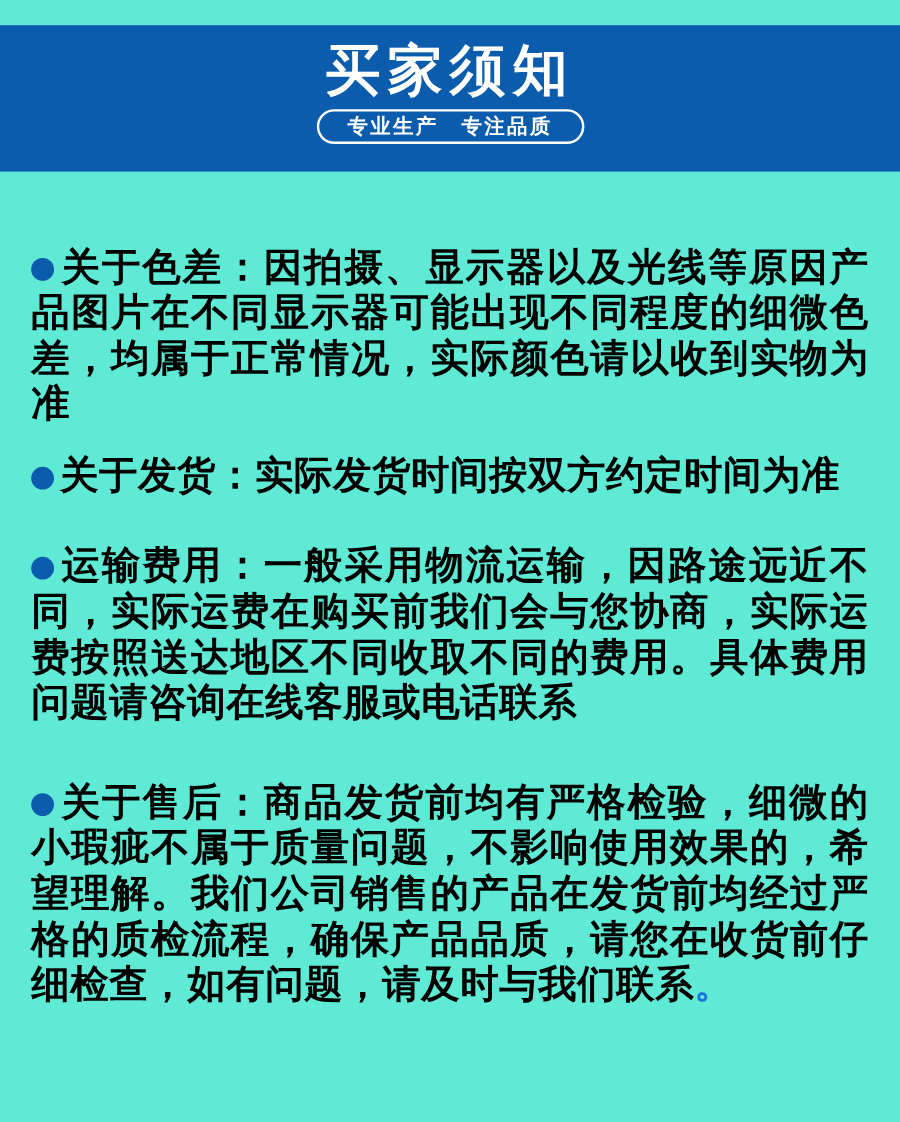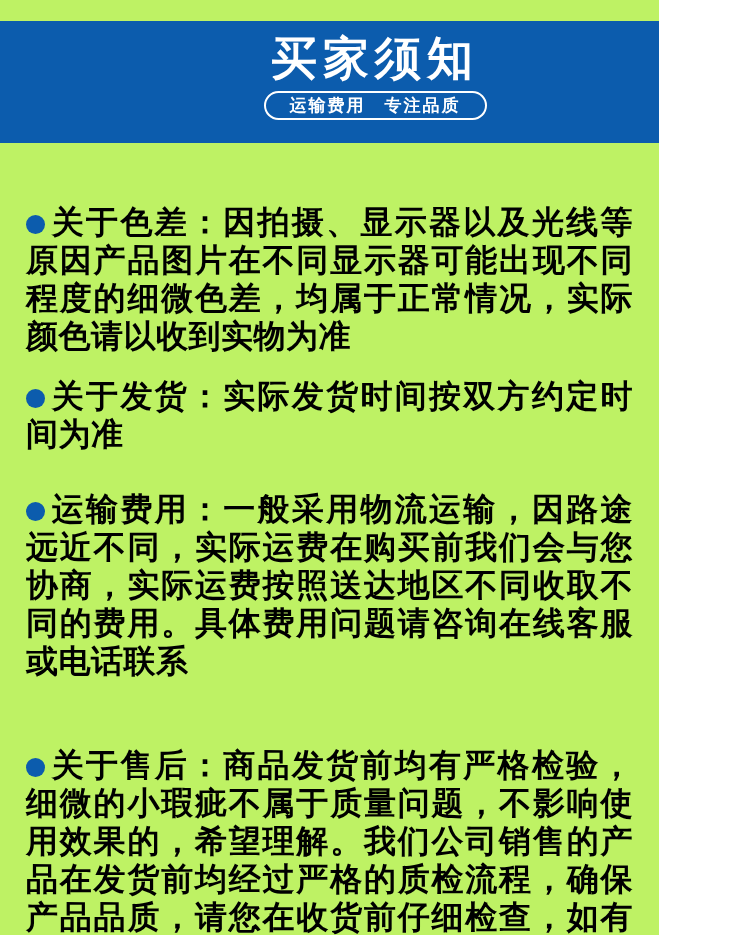--- a/index.html
+++ b/index.html
@@ -3,23 +3,23 @@
 <meta charset="utf-8">
 <style>
   * { margin: 0; padding: 0; box-sizing: border-box; }
   html, body { background: #ffffff; }
   body {
     font-family: "Liberation Sans", "DejaVu Sans", sans-serif;
     width: 750px;
   }
   .page {
     position: relative;
-    width: 659px;
+    width: 750px;
     height: 935px;
-    background: #bef264;
+    background: #5eead4;
     overflow: hidden;
   }
   
   .banner {
     margin-top: 21px;
     width: 750px;
     height: 122px;
     background: var(--accent, #0C5CAD);
     display: flex;
     flex-direction: column;
@@ -65,32 +65,32 @@
     width: 19px;
     height: 19px;
     border-radius: 50%;
     background: var(--accent, #0C5CAD);
     margin-right: 5px;
     vertical-align: -1px;
   }
   .gap-a { margin-bottom: 22px; }
   .gap-b { margin-bottom: 14px; }
   .gap-c { margin-bottom: 37px; }
-  .gap-d { margin-bottom: 66px; }
+  .gap-d { margin-bottom: 45px; }
   .blue-period { color: var(--period, #1A73D8); }
 </style>
 </head>
 <body>
 
 <div class="page">
 
   <div class="banner">
     <div class="banner-title">买家须知</div>
     <div class="banner-badge">
-      <span>运输费用　专注品质</span>
+      <span>专业生产　专注品质</span>
     </div>
   </div>
 
   <div class="content">
 
     <p class="notice gap-a"><span class="bullet"></span><span>关于色差：因拍摄、显示器以及光线等原因产品图片在不同显示器可能出现不同程度的细微色差，均属于正常情况，实际颜色请以收到实物为准</span></p>
 
 
     <p class="notice gap-c"><span class="bullet"></span><span>关于发货：实际发货时间按双方约定时间为准</span></p>
 

